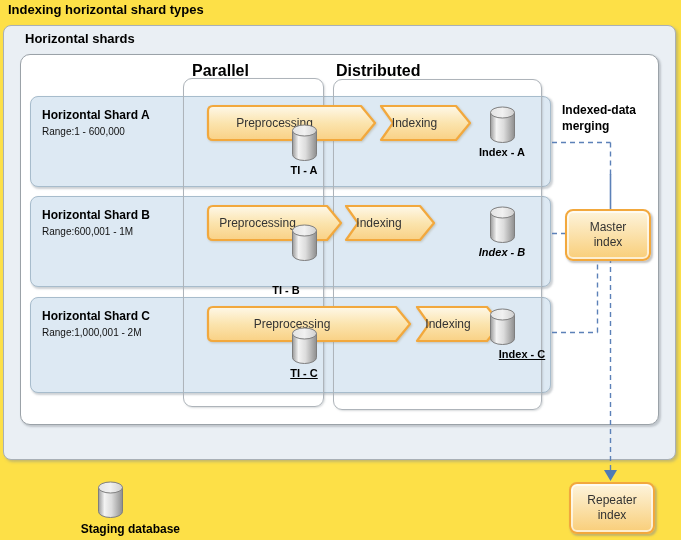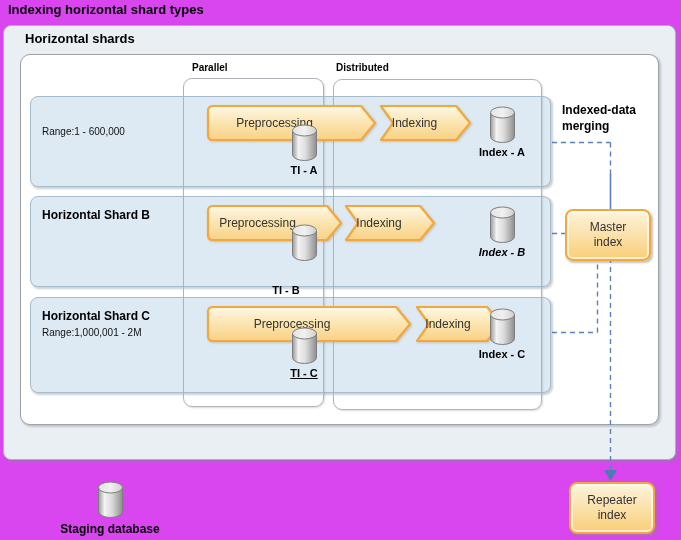--- a/index.html
+++ b/index.html
@@ -1,21 +1,21 @@
 <!DOCTYPE html>
 <html><head>
 <meta charset="utf-8">
 <style>
   html,body{margin:0;padding:0;background:#fff;}
-  #stage{position:relative;width:681px;height:540px;background:#d946ef;
+  #stage{position:relative;width:681px;height:540px;background:#fde047;
          font-family:"Liberation Sans","DejaVu Sans",sans-serif;color:#000;overflow:hidden;}
   .abs{position:absolute;}
   .bold{font-weight:bold;}
   .t13{font-size:13px;}
-  .t12{font-size:10px;}
+  .t12{font-size:16px;}
 
   .outer-group{left:3px;top:25px;width:671px;height:433px;background:#EAEFF4;
                border:1px solid #A9B0B6;border-radius:8px;
                box-shadow:2px 2px 3px rgba(130,138,146,.45);}
   .inner-panel{left:20px;top:54px;width:637px;height:369px;background:#FFFFFF;
                border:1px solid #9BA2A8;border-radius:10px;
                box-shadow:1.5px 1.5px 2px rgba(130,138,146,.4);z-index:1;}
   .col-box{border:1px solid #AEB4BA;border-radius:9px;background:transparent;
            box-shadow:1px 1px 2px rgba(140,148,156,.35);z-index:3;pointer-events:none;}
   .shard-row{left:30px;width:519px;background:#DDE9F3;border:1px solid #A7BCCC;
@@ -37,21 +37,21 @@
              text-align:center;color:#000;}
 
   .node{position:absolute;width:82px;height:48px;z-index:6;border-radius:8px;
         border:2px solid #F2A83D;background:linear-gradient(#FDF4DC,#F9CE79);
         box-shadow:inset 0 0 0 2px rgba(255,255,255,.65),1.5px 2px 2px rgba(140,140,140,.5);
         display:flex;align-items:center;justify-content:center;}
   .node span{display:block;width:54px;text-align:center;font-size:12px;color:#333;line-height:1.25;}
 
   .annotation{left:562px;top:103px;width:82px;font-size:12px;font-weight:bold;
               line-height:1.3;z-index:6;}
-  .legend-label{left:40px;top:522px;width:140px;text-align:center;
+  .legend-label{left:40px;top:522px;width:140px;text-align:right;
                 font-size:12px;font-weight:bold;z-index:2;}
   #connectors{position:absolute;left:0;top:0;z-index:3;pointer-events:none;}
 </style>
 </head>
 <body>
 
 <div id="stage">
 
   <svg width="0" height="0" style="position:absolute" aria-hidden="true">
     <defs>
@@ -83,23 +83,25 @@
 
   <div class="abs shard-row" style="top:96px;height:89px;"></div>
   <div class="abs shard-row" style="top:196px;height:89px;"></div>
   <div class="abs shard-row" style="top:297px;height:94px;"></div>
 
   <div class="abs bold t12" style="left:192px;top:62px;z-index:3;">Parallel</div>
   <div class="abs col-box" style="left:183px;top:78px;width:139px;height:327px;"></div>
   <div class="abs bold t12" style="left:336px;top:62px;z-index:3;">Distributed</div>
   <div class="abs col-box" style="left:333px;top:79px;width:207px;height:329px;"></div>
 
+  <div class="abs shard-name" style="left:42px;top:108px;z-index:4;">Horizontal Shard A</div>
   <div class="abs shard-range" style="left:42px;top:126px;z-index:4;">Range:1 - 600,000</div>
 
   <div class="abs shard-name" style="left:42px;top:208px;z-index:4;">Horizontal Shard B</div>
+  <div class="abs shard-range" style="left:42px;top:226px;z-index:4;">Range:600,001 - 1M</div>
 
   <div class="abs shard-name" style="left:42px;top:309px;z-index:4;">Horizontal Shard C</div>
   <div class="abs shard-range" style="left:42px;top:327px;z-index:4;">Range:1,000,001 - 2M</div>
 
   <div class="arrow-wrap" style="left:186px;top:104px;width:171px;">
     <svg viewBox="0 0 171 38">
         <path d="M7,2 H155 L169,19 L155,36 H7 Q2,36 2,31 V7 Q2,2 7,2 Z" fill="url(#arrowGrad)" stroke="#F2A83D" stroke-width="2.2" stroke-linejoin="round"></path>
       </svg>
     <span class="arrow-label pre">Preprocessing</span>
   </div>
@@ -171,21 +173,21 @@
         <ellipse cx="13.5" cy="6.5" rx="12" ry="5.5" fill="url(#cylTop)" stroke="#7E7E7E"></ellipse>
       </svg>
   </div>
   <div class="cyl-label" style="left:467px;top:246px;width:70px;font-style:italic;">Index - B</div>
   <div class="cyl" style="left:489px;top:308px;">
     <svg viewBox="0 0 27 38">
         <path d="M1.5,6.5 V30.5 A12,6 0 0 0 25.5,30.5 V6.5" fill="url(#cylBody)" stroke="#7E7E7E"></path>
         <ellipse cx="13.5" cy="6.5" rx="12" ry="5.5" fill="url(#cylTop)" stroke="#7E7E7E"></ellipse>
       </svg>
   </div>
-  <div class="cyl-label" style="left:467px;top:348px;width:70px;">Index - C</div>
+  <div class="cyl-label" style="left:487px;top:348px;width:70px;text-decoration:underline;">Index - C</div>
 
   <div class="abs annotation">Indexed-data merging</div>
   <div class="node" style="left:565px;top:209px;">
     <span>Master index</span>
   </div>
   <div class="node" style="left:569px;top:482px;">
     <span style="width:60px;">Repeater index</span>
   </div>
 
   <svg id="connectors" width="681" height="540">

